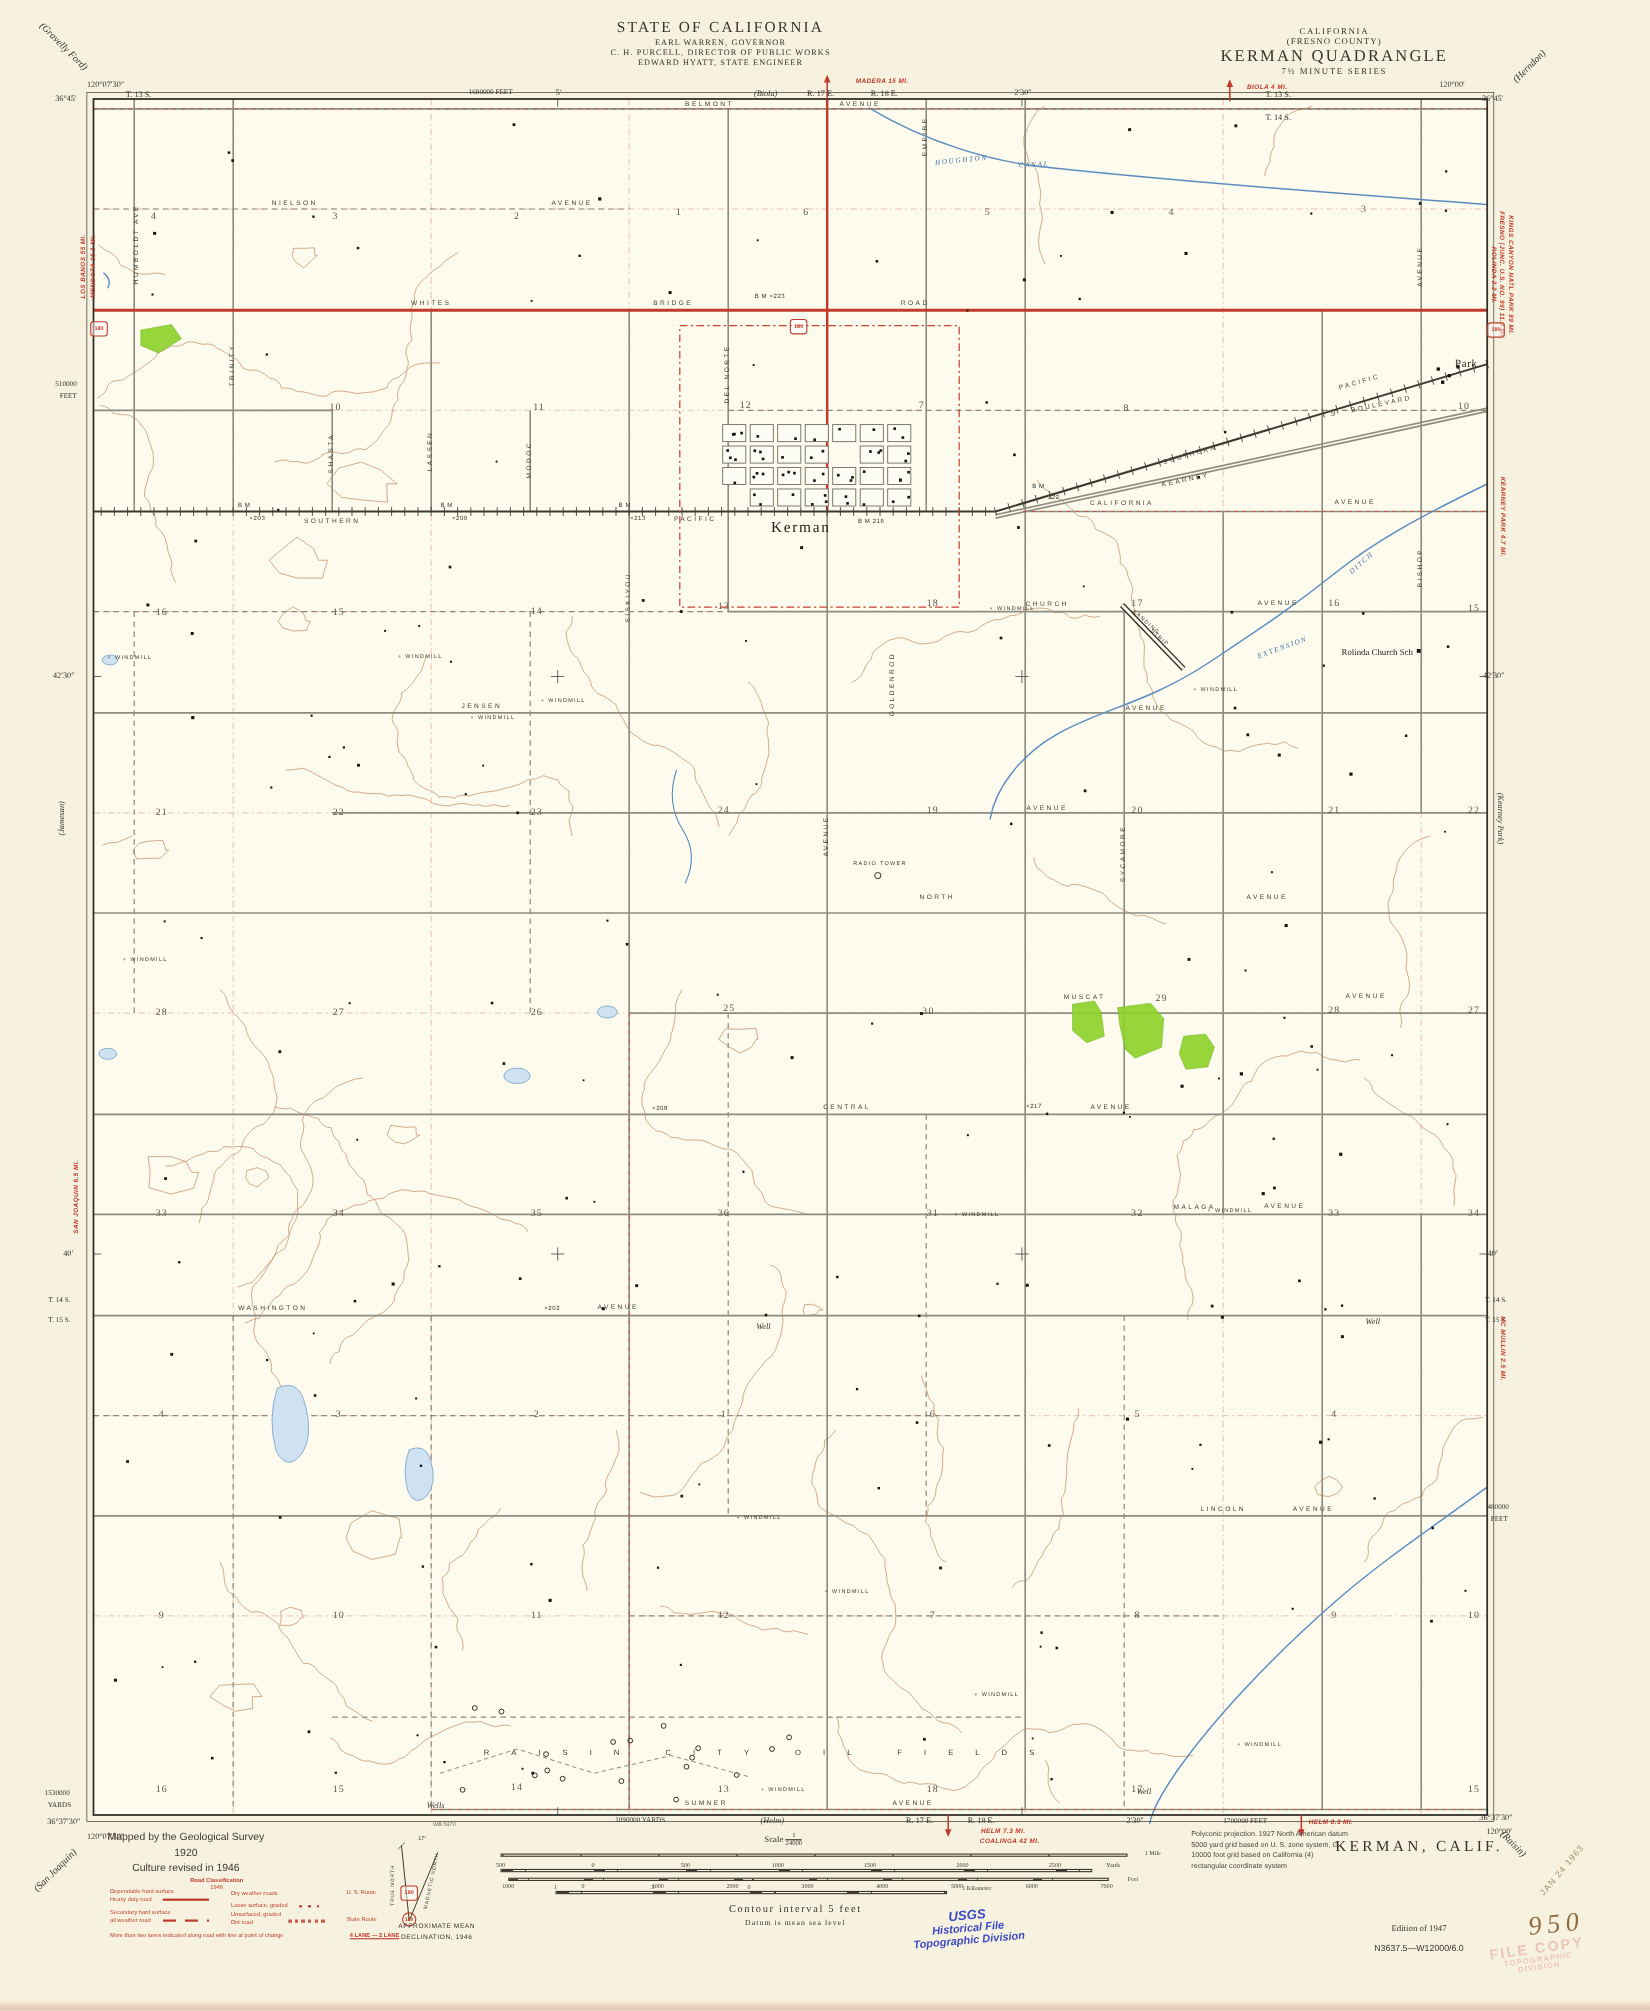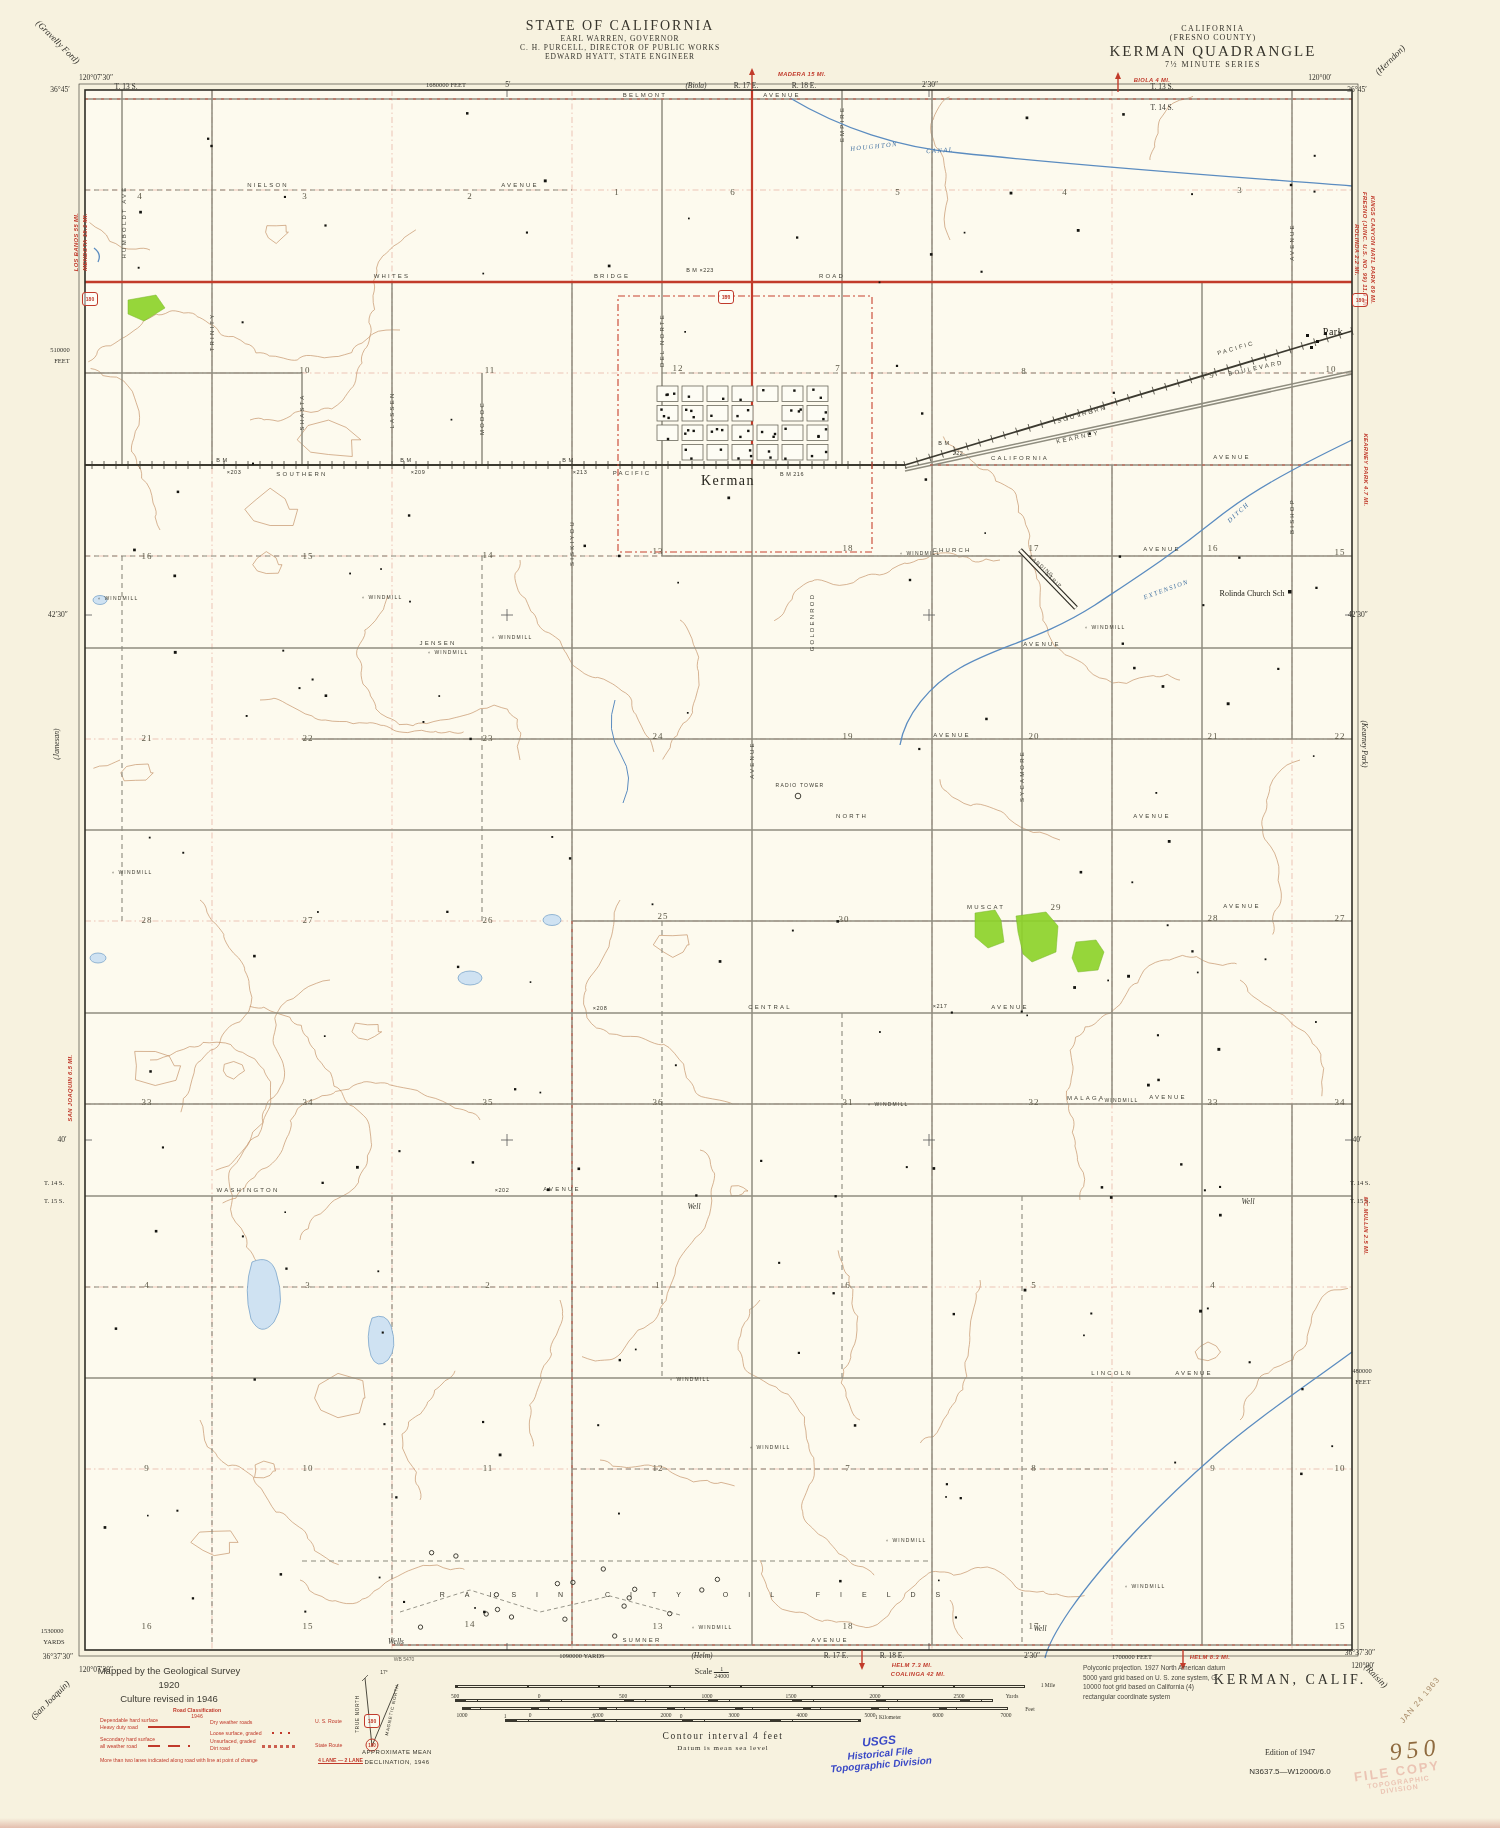--- a/index.html
+++ b/index.html
@@ -631,21 +631,21 @@
         <path d="M1183,1670 l-3,-7 l6,0 z" fill="#c23b2a"></path>
       </g>
 
     <g stroke="#3a382e" stroke-width="0.9" fill="none">
       <line x1="372" y1="1746" x2="365" y2="1678"></line>
       <line x1="372" y1="1746" x2="398" y2="1684"></line>
       <line x1="362" y1="1681" x2="368" y2="1675" stroke-width="0.7"></line>
     </g>
   </svg>
 
-  <div class="hdr" style="left:620px;top:18px;text-align:center;">
+  <div class="hdr" style="left:655px;top:18px;text-align:center;">
     <div style="font-size:14px;letter-spacing:2px;">STATE OF CALIFORNIA</div>
     <div style="font-size:7.5px;letter-spacing:1px;">EARL WARREN, GOVERNOR</div>
     <div style="font-size:7.5px;letter-spacing:1px;">C. H. PURCELL, DIRECTOR OF PUBLIC WORKS</div>
     <div style="font-size:7.5px;letter-spacing:1px;">EDWARD HYATT, STATE ENGINEER</div>
   </div>
   <div class="hdr" style="left:1213px;top:24px;">
     <div style="font-size:8px;letter-spacing:1.5px;">CALIFORNIA</div>
     <div style="font-size:8px;letter-spacing:1px;">(FRESNO COUNTY)</div>
     <div style="font-size:15px;letter-spacing:2px;margin-top:1px;">KERMAN QUADRANGLE</div>
     <div style="font-size:8px;letter-spacing:1.5px;">7½ MINUTE SERIES</div>
@@ -939,21 +939,21 @@
         <span class="bartick" style="left: 1006px; top: 1712px;">7000</span>
       </div>
     <div class="bartick" style="left:1030px;top:1706px;">Feet</div>
     <div class="bar" style="left:505px;top:1719px;width:356px;background:repeating-linear-gradient(90deg,#3a382e 0 11px,transparent 11px 22px,#3a382e 22px 23px,transparent 23px 88px);"></div>
     <div id="km-ticks">
         <span class="bartick" style="left: 505px; top: 1713px;">1</span>
         <span class="bartick" style="left: 593px; top: 1713px;">.5</span>
         <span class="bartick" style="left: 681px; top: 1713px;">0</span>
       </div>
     <div class="bartick" style="left:888px;top:1714px;">1 Kilometer</div>
-    <div class="scale-serif" style="left:723px;top:1731px;font-size:9.5px;letter-spacing:1.5px;">Contour interval 4 feet</div>
+    <div class="scale-serif" style="left:723px;top:1731px;font-size:9.5px;letter-spacing:1.5px;">Contour interval 5 feet</div>
     <div class="scale-serif" style="left:723px;top:1744px;font-size:7px;letter-spacing:1px;">Datum is mean sea level</div>
   </div>
 
   <div style="position:absolute;left:1178px;top:1663px;transform:translateX(-50%);">
     <div style="position:relative;left:0;width:190px;">
       <div class="notesline">Polyconic projection.   1927 North American datum</div>
       <div class="notesline">5000 yard grid based on U. S. zone system, G</div>
       <div class="notesline">10000 foot grid based on California (4)</div>
       <div class="notesline">rectangular coordinate system</div>
     </div>

